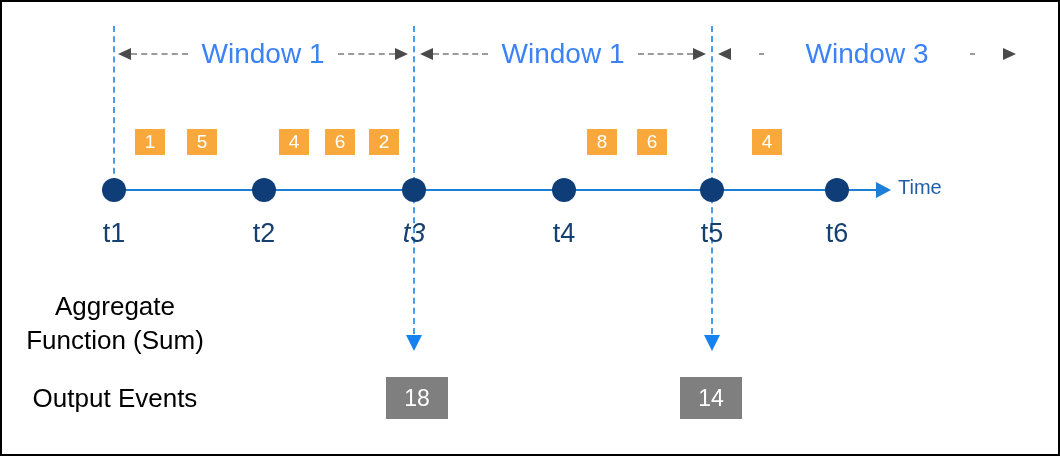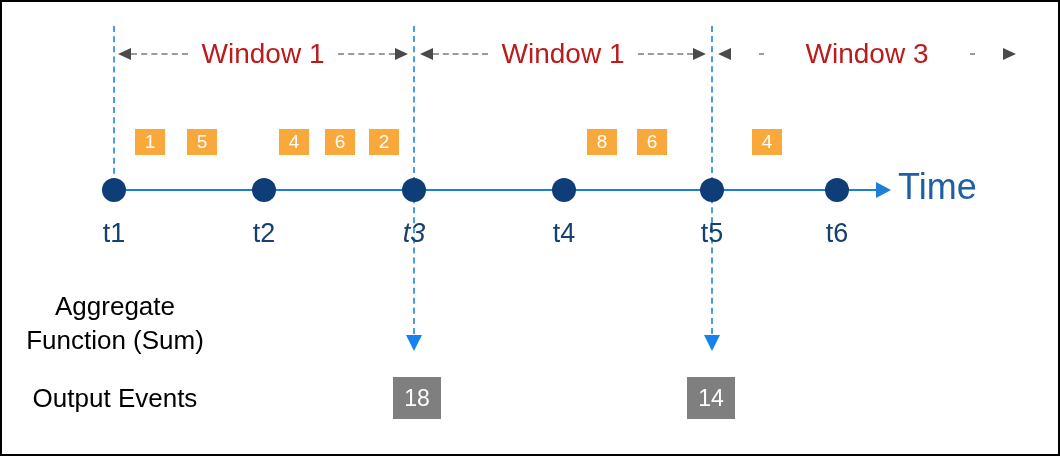--- a/index.html
+++ b/index.html
@@ -17,21 +17,21 @@
   
   .window-band{
     position:absolute;
     top:38px;height:28px;
     display:flex;align-items:center;
   }
   .wdash{flex:1;border-top:2px dashed #9b9b9b;height:0;}
   .arrow-left{width:0;height:0;border-top:6px solid transparent;border-bottom:6px solid transparent;border-right:13px solid #4a4a4a;}
   .arrow-right{width:0;height:0;border-top:6px solid transparent;border-bottom:6px solid transparent;border-left:13px solid #4a4a4a;}
   .wlabel{
-    font-size:28px;font-weight:300;color:#b91c1c;
+    font-size:28px;font-weight:300;color:#3b82f6;
     margin:0 14px;white-space:nowrap;line-height:28px;
   }
 
   
   .guide{position:absolute;width:0;border-left:2px dashed #4c9be8;}
   .guide-arrow{
     position:absolute;width:0;height:0;
     border-left:8px solid transparent;border-right:8px solid transparent;
     border-top:16px solid #1682f0;
     transform:translateX(-50%);
@@ -55,32 +55,32 @@
   .dot{
     position:absolute;top:176px;width:24px;height:24px;border-radius:50%;
     background:#0e3d78;transform:translateX(-50%);
   }
   .tick-label{
     position:absolute;top:216px;transform:translateX(-50%);
     font-size:27px;font-weight:300;color:#16406f;line-height:30px;
   }
   .time-label{
     position:absolute;left:896px;top:169px;
-    font-size:36px;font-weight:300;color:#1f5fa8;line-height:32px;
+    font-size:20px;font-weight:300;color:#1f5fa8;line-height:32px;
   }
 
   
   .caption{
     position:absolute;left:15px;width:196px;text-align:center;
     font-size:26px;font-weight:300;color:#000000;line-height:34px;
   }
 
   
   .output-box{
-    position:absolute;top:375px;width:48px;height:42px;
+    position:absolute;top:375px;width:62px;height:42px;
     background:#7f7f7f;color:#ffffff;transform:translateX(-50%);
     display:flex;align-items:center;justify-content:center;
     font-size:23px;font-weight:300;
   }
 </style>
 </head>
 <body>
 
 <div id="frame">
 

